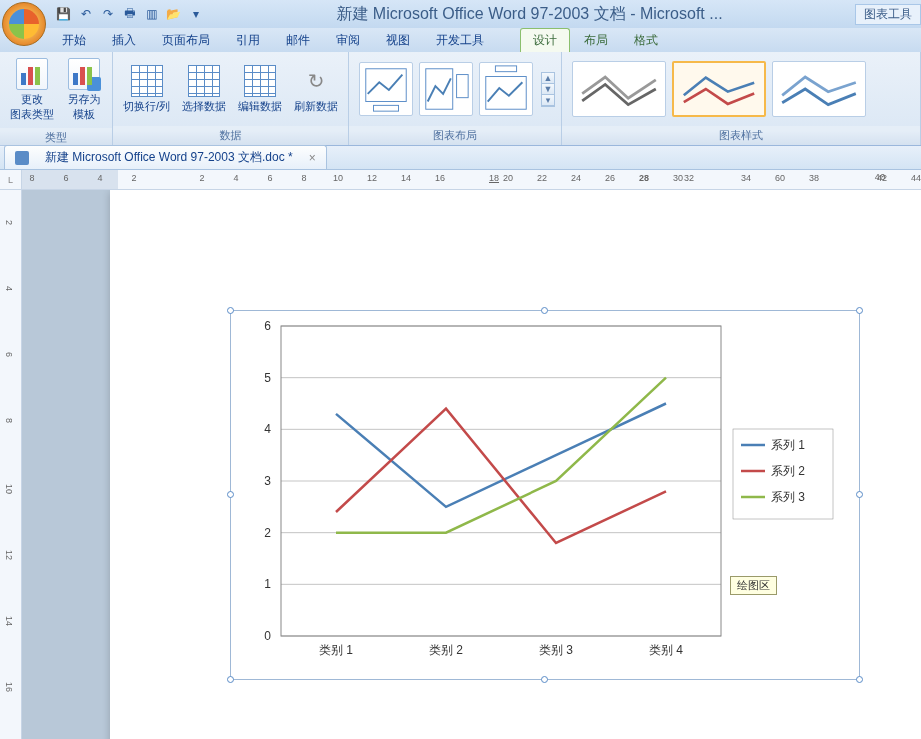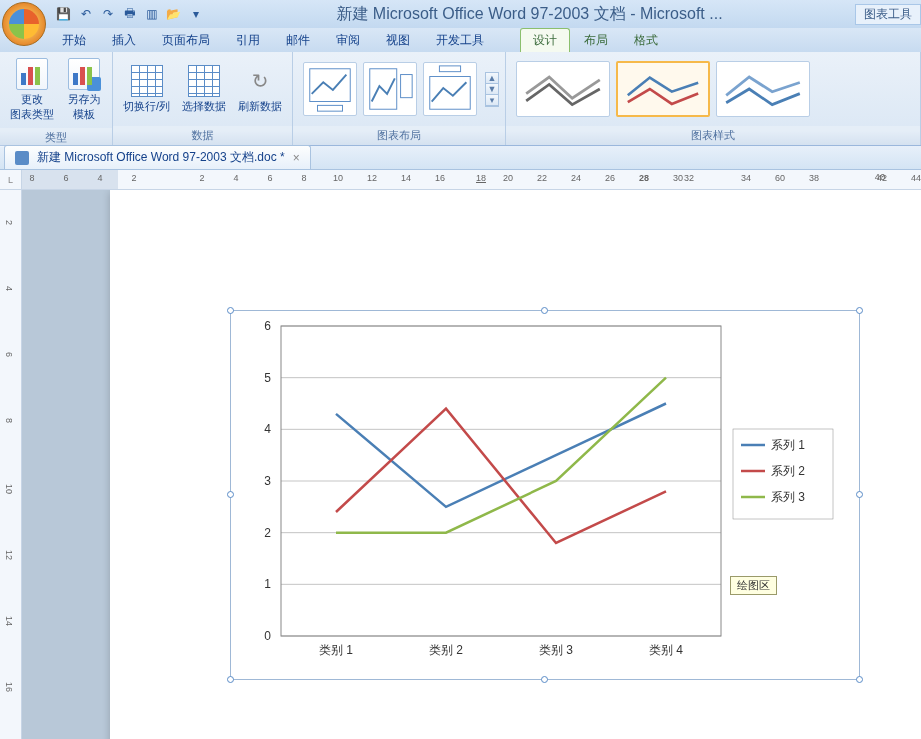--- a/index.html
+++ b/index.html
@@ -45,21 +45,21 @@
 .layout-scroll { width:14px; display:flex; flex-direction:column; border:1px solid #a9c3e0; }
 .layout-scroll div { flex:1; background:linear-gradient(#f3f8fd,#dce8f5); border-bottom:1px solid #a9c3e0; display:flex;align-items:center;justify-content:center;font-size:9px;color:#5a7ca8; cursor:pointer;}
 
 .style-gallery { display:flex; gap:6px; padding:4px; }
 .style-item { width:94px; height:56px; background:#fff; border:1px solid #b9cee6; border-radius:2px; cursor:pointer; padding:4px; }
 .style-item.sel { border:2px solid #f6b94a; background:#fff9ed; }
 .style-item svg { width:100%; height:100%; }
 
 
 .doctab-bar { height:24px; background: linear-gradient(#e7f0fa,#d4e4f4); border-bottom:1px solid #a9c3e0; display:flex; align-items:flex-end; padding-left:4px; }
-.doctab { background: linear-gradient(#fdfefe,#e7f0fa); border:1px solid #a9c3e0; border-bottom:none; padding:3px 10px; font-size:12px; color:#15428b; border-radius:3px 3px 0 0; display:flex; align-items:center; gap:8px; }
+.doctab { background: linear-gradient(#fdfefe,#e7f0fa); border:1px solid #a9c3e0; border-bottom:none; padding:3px 10px; font-size:12px; color:#15428b; border-radius:3px 3px 0 0; display:flex; align-items:center; gap:16px; }
 .doctab .doc-ico { width:14px;height:14px; background:#5a8cc7; border-radius:2px; }
 .doctab .close { color:#888; cursor:pointer; }
 
 
 .ruler-row { height:20px; background:#e9eef5; display:flex; border-bottom:1px solid #c7d5e6; }
 .ruler-corner { width:22px; border-right:1px solid #c7d5e6; display:flex;align-items:center;justify-content:center;font-size:9px;color:#888; background:#f3f7fc;}
 .ruler-h { flex:1; position:relative; background:#f3f7fc; overflow:hidden; }
 .ruler-h .num { position:absolute; top:3px; font-size:9px; color:#666; transform:translateX(-50%); }
 .ruler-h .margin { position:absolute; top:0; bottom:0; background:#d8e2ee; }
 
@@ -131,20 +131,24 @@
 
   <div class="ribbon-group">
     <div class="ribbon-group-items">
       <div class="rbtn">
         <div class="ico ico-grid"></div>
         <span>切换行/列</span>
       </div>
       <div class="rbtn">
         <div class="ico ico-grid"></div>
         <span>选择数据</span>
+      </div>
+      <div class="rbtn">
+        <div class="ico ico-grid"></div>
+        <span>编辑数据</span>
       </div>
       <div class="rbtn">
         <div class="ico ico-refresh" style="display:flex;align-items:center;justify-content:center"></div>
         <span>刷新数据</span>
       </div>
     </div>
     <div class="ribbon-group-label">数据</div>
   </div>
 
   <div class="ribbon-group">
@@ -214,21 +218,21 @@
       <span class="num" style="left: 112px;">2</span>
       <span class="num" style="left: 146px;"></span>
       <span class="num" style="left: 180px;">2</span>
       <span class="num" style="left: 214px;">4</span>
       <span class="num" style="left: 248px;">6</span>
       <span class="num" style="left: 282px;">8</span>
       <span class="num" style="left: 316px;">10</span>
       <span class="num" style="left: 350px;">12</span>
       <span class="num" style="left: 384px;">14</span>
       <span class="num" style="left: 418px;">16</span>
-      <span class="num" style="left: 459px; text-decoration: underline;">18</span>
+      <span class="num" style="left: 472px; text-decoration: underline;">18</span>
       <span class="num" style="left: 486px;">20</span>
       <span class="num" style="left: 520px;">22</span>
       <span class="num" style="left: 554px;">24</span>
       <span class="num" style="left: 588px;">26</span>
       <span class="num" style="left: 622px; font-weight: bold;">28</span>
       <span class="num" style="left: 656px;">30</span>
       <span class="num" style="left: 667px;">32</span>
       <span class="num" style="left: 724px;">34</span>
       <span class="num" style="left: 758px;">60</span>
       <span class="num" style="left: 792px;">38</span>

